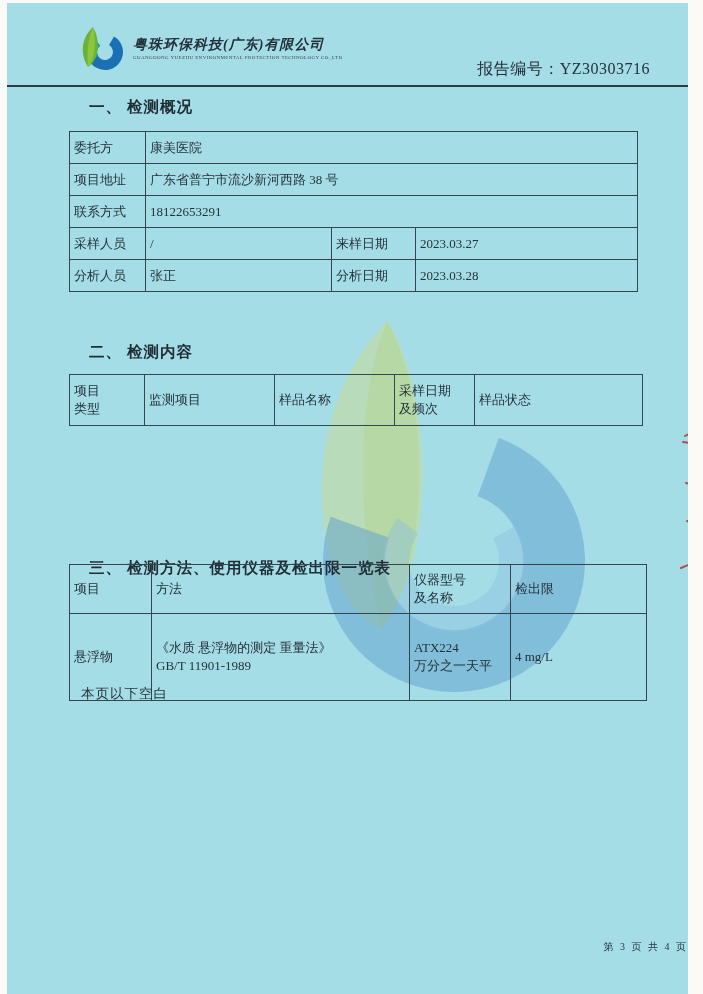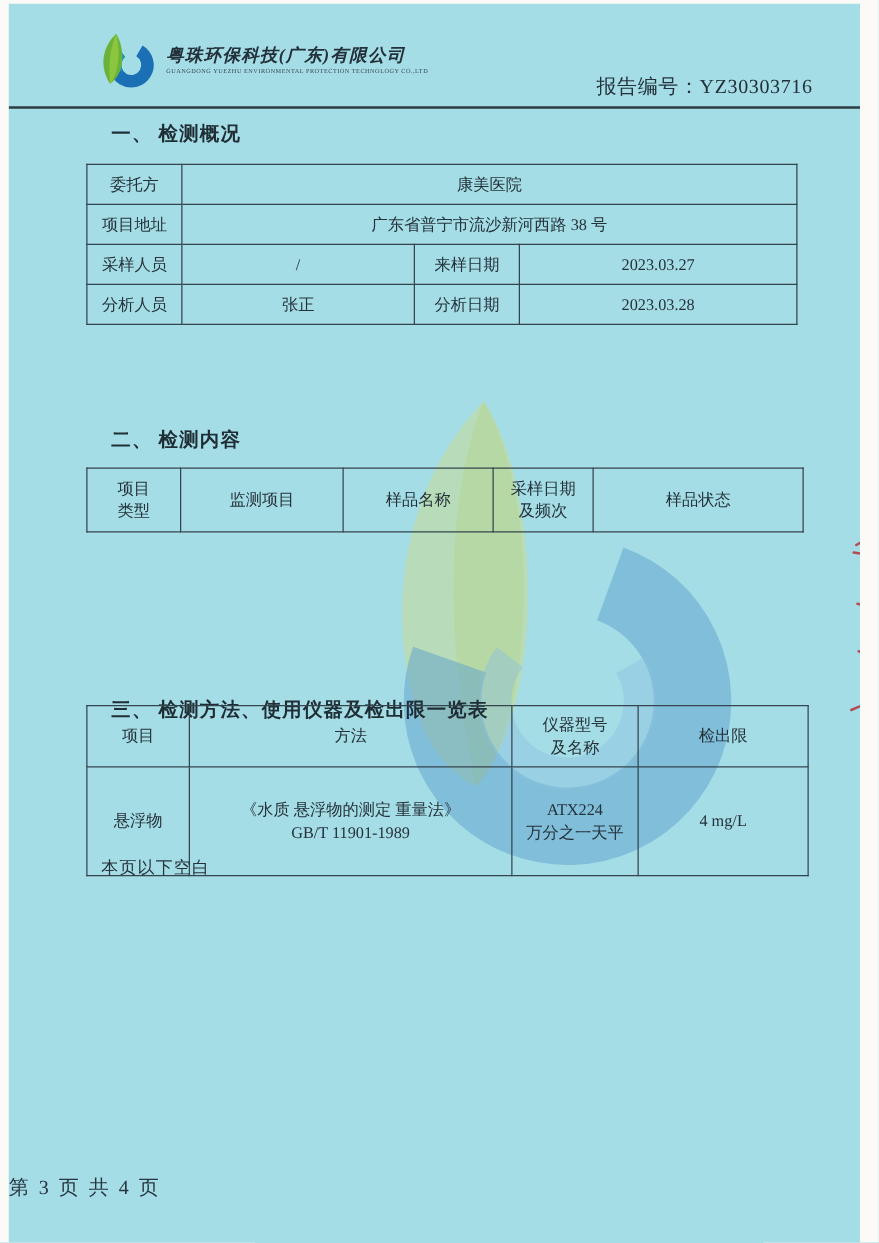--- a/index.html
+++ b/index.html
@@ -41,40 +41,40 @@
     position:absolute;left:82px;
     font-size:15.5px;font-weight:bold;color:#1f2d35;letter-spacing:1px;
   }
   #t1{top:94px;} #t2{top:339px;text-align:center;} #t3{top:555px;}
   table{
     border-collapse:collapse;table-layout:fixed;
     position:absolute;background:transparent;
   }
   td,th{
     border:1px solid #34454d;
-    text-align:center;vertical-align:middle;
+    vertical-align:middle;
     font-size:13px;font-weight:normal;color:#24323a;
     white-space:pre-line;line-height:1.35;
     padding:2px 4px;overflow:hidden;
   }
   .tbl1{left:62px;top:128px;width:568px;}
   .tbl1 td{height:27px;}
   .tbl2{left:62px;top:371px;width:573px;}
   .tbl2 .hrow td{height:46px;}
   .tbl2 .drow td{height:80px;}
   .tbl3{left:62px;top:561px;width:577px;}
   .tbl3 .hrow td{height:44px;}
   .tbl3 .drow td{height:82px;}
   .note{
     position:absolute;left:74px;top:682px;
     font-size:13.5px;color:#24323a;letter-spacing:1px;
   }
   .footer{
     position:absolute;left:0;top:937px;width:100%;
-    text-align:left;font-size:16px;color:#273640;letter-spacing:2px;
+    text-align:right;font-size:10px;color:#273640;letter-spacing:2px;
   }
   .redmarks{position:absolute;left:652px;top:425px;width:40px;height:175px;z-index:2;}
 </style>
 </head>
 <body>
 
 <div class="page">
 
   <svg class="watermark" viewBox="0 0 330 430">
     <path d="M118,10 C70,60 40,140 58,235 C70,290 95,310 112,318 C150,275 160,180 150,110 C144,65 132,30 118,10 Z" fill="#c9db93" opacity="0.55"></path>
@@ -107,20 +107,24 @@
           <col style="width:222px">
         </colgroup>
       <tbody>
         <tr>
           <td>委托方</td>
           <td colspan="3">康美医院</td>
         </tr>
         <tr>
           <td>项目地址</td>
           <td colspan="3">广东省普宁市流沙新河西路 38 号</td>
+        </tr>
+        <tr>
+          <td>联系方式</td>
+          <td colspan="3">18122653291</td>
         </tr>
         <tr>
           <td>采样人员</td>
           <td>/</td>
           <td>来样日期</td>
           <td>2023.03.27</td>
         </tr>
         <tr>
           <td>分析人员</td>
           <td>张正</td>

